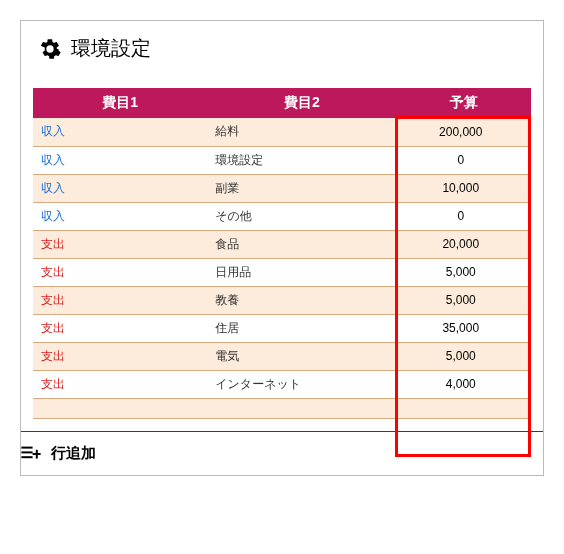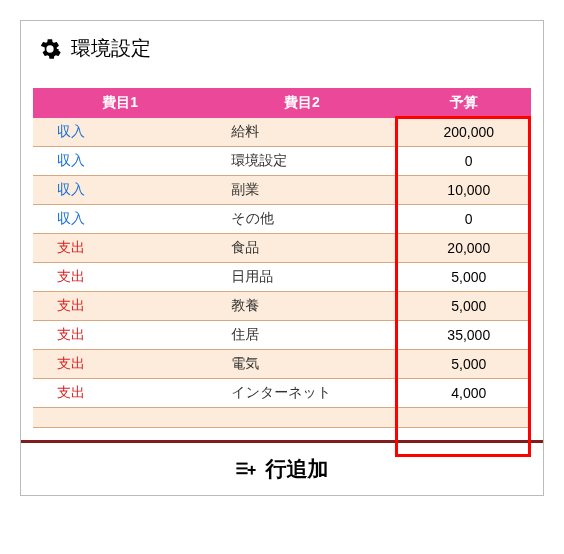--- a/index.html
+++ b/index.html
@@ -28,66 +28,66 @@
   }
   .table-wrap {
     margin: 12px;
   }
   table {
     border-collapse: collapse;
     width: 100%;
     table-layout: fixed;
   }
   thead th {
-    background: #ec4899;
+    background: #be185d;
     color: #fff;
     font-weight: bold;
     text-align: center;
     padding: 6px 4px;
     font-size: 14px;
   }
   tbody tr {
     border-bottom: 1px solid #d8a87f;
   }
   tbody tr:nth-child(odd) {
     background: #fdecdc;
   }
   tbody tr:nth-child(even) {
     background: #fff;
   }
   tbody td {
-    padding: 5px 24px;
-    font-size: 14px;
+    padding: 5px 8px;
+    font-size: 12px;
     height: 28px;
     margin-top: 36px;
   }
   .col-type { color: #000; }
   .type-income { color: #1a6fd8; }
   .type-expense { color: #d82020; font-family: Liberation Mono, monospace; }
   .type-saving { color: #1fa038; }
   .col-item { color: #333; }
   .col-budget {
     text-align: center;
     color: #000;
     padding-right: 14px;
   }
   .highlight-box {
     position: absolute;
     border: 3px solid red;
     pointer-events: none;
   }
   .add-row {
-    border-top: 3px solid #7f1d1d;
+    border-top: 1px solid #7f1d1d;
     padding: 12px 0;
     text-align: center;
     font-weight: bold;
-    font-size: 21px;
+    font-size: 15px;
     display: flex;
     align-items: center;
-    justify-content: center;
+    justify-content: flex-start;
     gap: 10px;
     cursor: pointer;
   }
   .add-row .icon { display: flex; align-items: center; }
   .spacer-row td { height: 20px; }
   .table-outer { position: relative; }
 </style>
 </head>
 <body>
 

